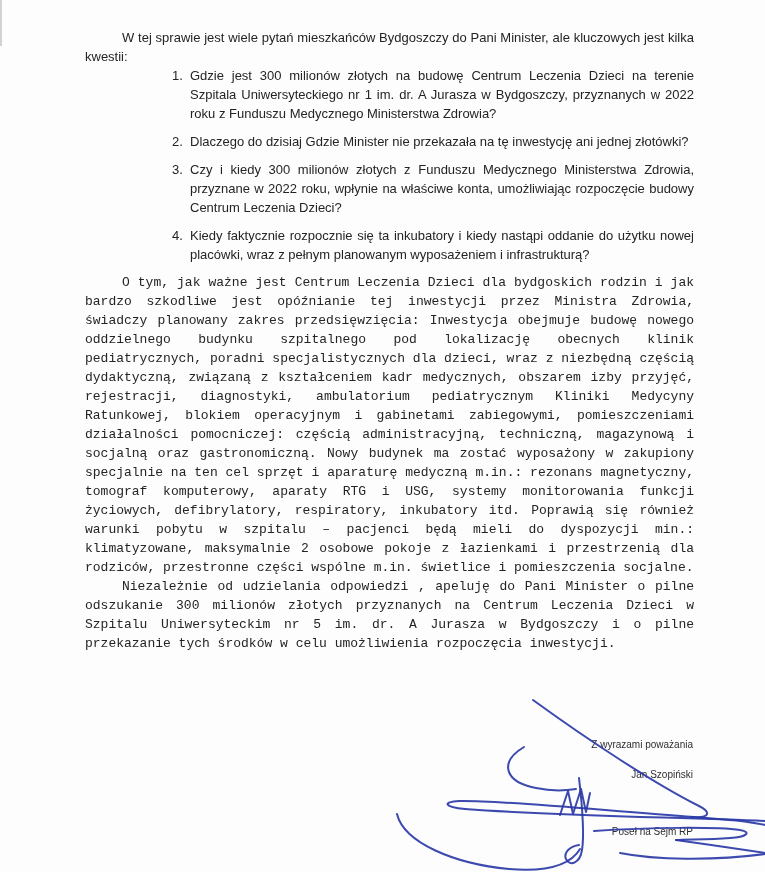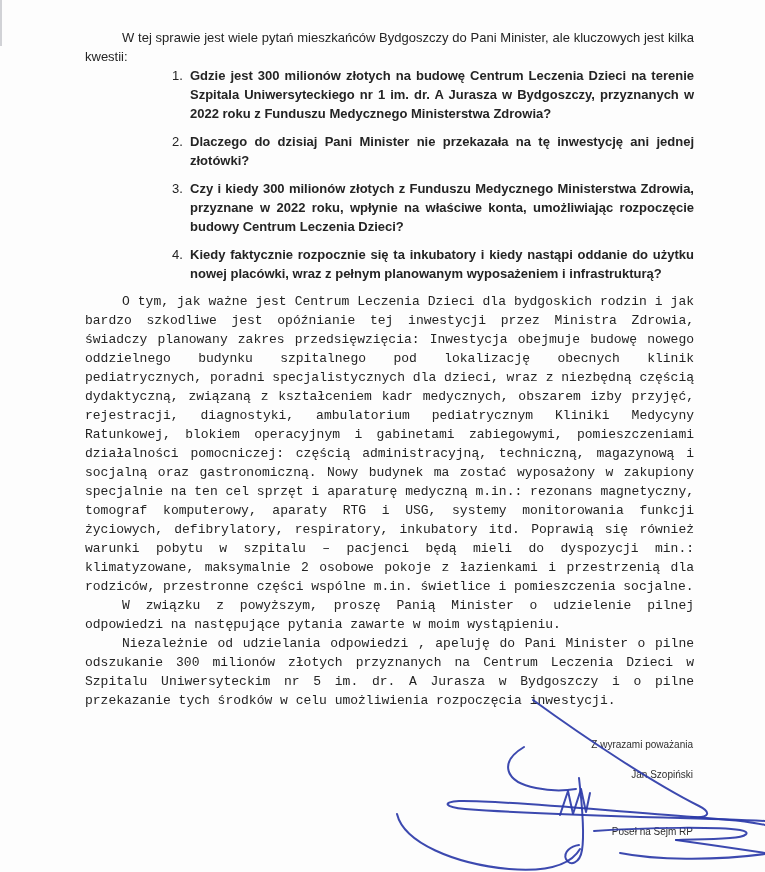--- a/index.html
+++ b/index.html
@@ -18,21 +18,21 @@
   .content{
     position:absolute;left:85px;top:28px;width:609px;
     font-size:13px;line-height:19px;text-align:justify;
   }
   .content p{margin:0;}
   .indent{text-indent:37px;}
   .intro{margin-bottom:11px;}
   .questions{margin:0 0 0 87px;padding:0;list-style:none;}
   .q{display:flex;margin:0 0 9px 0;}
   .qnum{flex:0 0 18px;}
-  .qtext{flex:1;text-align:justify;font-weight:bold;}
+  .qtext{flex:1;text-align:justify;}
   .para{margin-top:11px;font-family:Liberation Mono, monospace;}
   .closing{
     position:absolute;right:72px;top:735px;
     text-align:right;font-size:10px;line-height:19px;
     color:#2e2e2e;
   }
   .signer-name{margin-top:11px;}
   .signer-title{margin-top:38px;}
   .signature-svg{
     position:absolute;left:383px;top:692px;width:382px;height:180px;
@@ -51,34 +51,33 @@
 
     <p class="intro indent">W tej sprawie jest wiele pytań mieszkańców Bydgoszczy do Pani Minister, ale kluczowych jest kilka kwestii:</p>
 
     <div class="questions">
       <div class="q">
         <span class="qnum">1.</span>
         <div class="qtext">Gdzie jest 300 milionów złotych na budowę Centrum Leczenia Dzieci na terenie Szpitala Uniwersyteckiego nr 1 im. dr. A Jurasza w Bydgoszczy, przyznanych w 2022 roku z Funduszu Medycznego Ministerstwa Zdrowia?</div>
       </div>
       <div class="q">
         <span class="qnum">2.</span>
-        <div class="qtext">Dlaczego do dzisiaj Pani Minister nie przekazała na tę inwestycję ani jednej złotówki?</div>
+        <div class="qtext">Dlaczego do dzisiaj Gdzie Minister nie przekazała na tę inwestycję ani jednej złotówki?</div>
       </div>
       <div class="q">
         <span class="qnum">3.</span>
         <div class="qtext">Czy i kiedy 300 milionów złotych z Funduszu Medycznego Ministerstwa Zdrowia, przyznane w 2022 roku,  wpłynie na właściwe konta, umożliwiając rozpoczęcie budowy Centrum Leczenia Dzieci?</div>
       </div>
       <div class="q">
         <span class="qnum">4.</span>
         <div class="qtext">Kiedy faktycznie rozpocznie się ta inkubatory i kiedy nastąpi oddanie do użytku nowej placówki, wraz z pełnym planowanym wyposażeniem i infrastrukturą?</div>
       </div>
     </div>
 
     <p class="para indent">O tym, jak ważne jest Centrum Leczenia Dzieci dla bydgoskich rodzin i jak bardzo szkodliwe jest opóźnianie tej inwestycji przez Ministra Zdrowia, świadczy planowany zakres przedsięwzięcia: Inwestycja obejmuje budowę nowego oddzielnego budynku szpitalnego pod lokalizację obecnych klinik pediatrycznych, poradni specjalistycznych dla dzieci, wraz z niezbędną częścią dydaktyczną, związaną z kształceniem kadr medycznych, obszarem izby przyjęć, rejestracji, diagnostyki, ambulatorium pediatrycznym Kliniki Medycyny Ratunkowej, blokiem operacyjnym i gabinetami zabiegowymi, pomieszczeniami działalności pomocniczej: częścią administracyjną, techniczną, magazynową i socjalną oraz gastronomiczną. Nowy budynek ma zostać wyposażony w zakupiony specjalnie na ten cel sprzęt i aparaturę medyczną m.in.: rezonans magnetyczny, tomograf komputerowy, aparaty RTG i USG, systemy monitorowania funkcji życiowych, defibrylatory, respiratory, inkubatory itd. Poprawią się również warunki pobytu w szpitalu – pacjenci będą mieli do dyspozycji min.: klimatyzowane, maksymalnie 2 osobowe pokoje z łazienkami i przestrzenią dla rodziców, przestronne części wspólne m.in. świetlice i pomieszczenia socjalne.</p>
-    <p class="para indent">W związku z powyższym, proszę Panią Minister o udzielenie pilnej odpowiedzi na następujące  pytania zawarte w moim wystąpieniu.</p>
     <p class="para indent">Niezależnie od udzielania odpowiedzi , apeluję do Pani Minister o pilne odszukanie 300 milionów złotych przyznanych na Centrum Leczenia Dzieci w Szpitalu Uniwersyteckim nr 5 im. dr. A Jurasza w Bydgoszczy i o pilne przekazanie tych środków w celu umożliwienia rozpoczęcia inwestycji.</p>
 
   </div>
 
   <div class="closing">
     <div class="salutation">Z wyrazami poważania</div>
     <div class="signer-name">Jan Szopiński</div>
     <div class="signer-title">Poseł na Sejm RP</div>
   </div>
 

